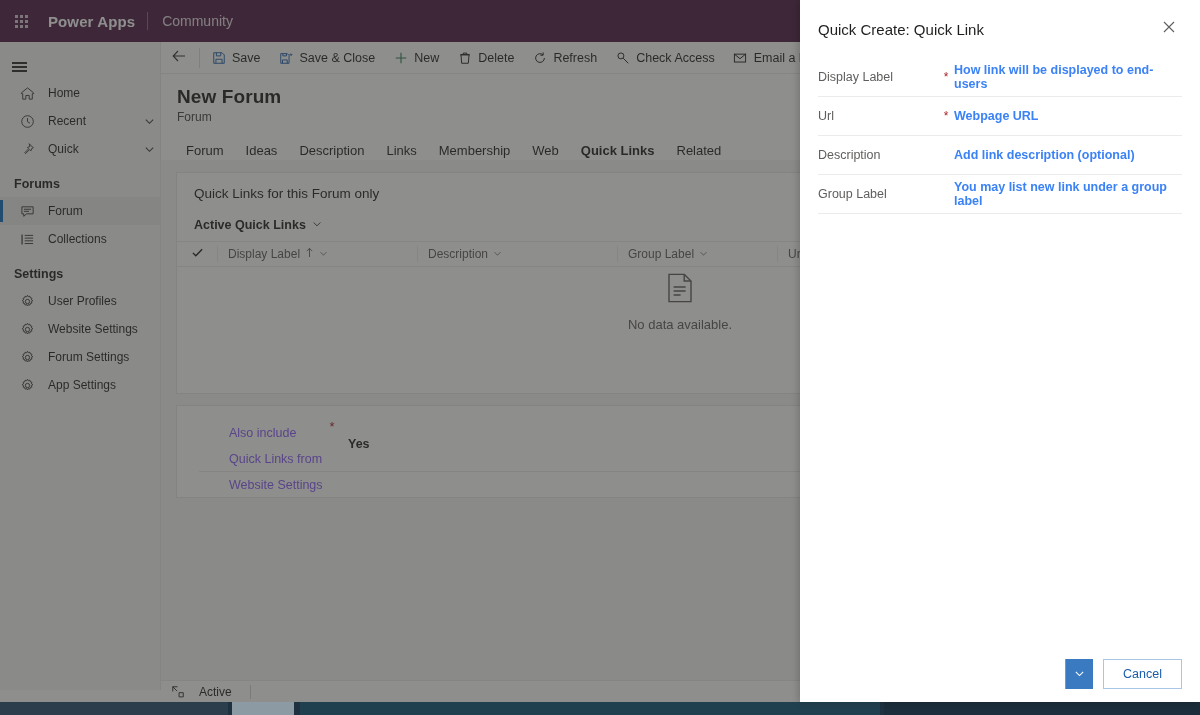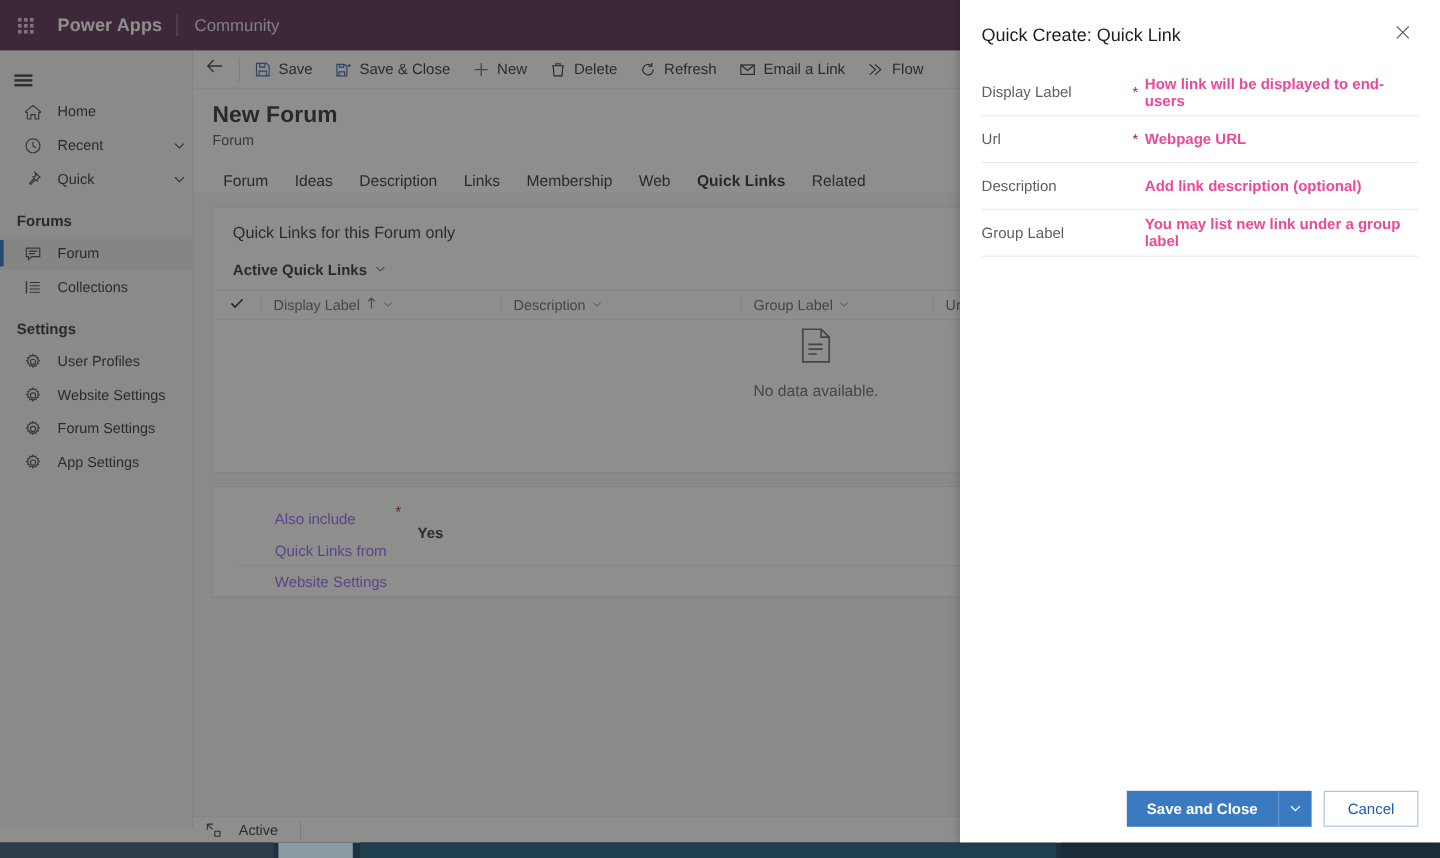--- a/index.html
+++ b/index.html
@@ -378,21 +378,21 @@
   .pf-star {
     width: 16px;
     color: #a4262c;
     font-size: 12px;
     text-align: center;
   }
   .pf-value {
     flex: 1;
     font-size: 12.5px;
     font-weight: bold;
-    color: #ec4899;
+    color: #3b82f6;
     cursor: text;
   }
   .panel-footer {
     position: absolute;
     bottom: 0; left: 0;
     width: 400px; height: 56px;
     display: flex;
     align-items: center;
     justify-content: flex-end;
     gap: 10px;
@@ -616,20 +616,29 @@
     <div class="cmd-btn">
       <span class="cmd-ico">
         <svg width="14" height="14" viewBox="0 0 16 16">
             <path d="M13 8a5 5 0 1 1-1.6-3.6" fill="none" stroke="currentColor" stroke-width="1.1"></path>
             <path d="M11.6 1.6v3.2H8.4" fill="none" stroke="currentColor" stroke-width="1.1"></path>
           </svg>
       </span>
       <span>Refresh</span>
     </div>
 
+    <div class="cmd-btn">
+      <span class="cmd-ico">
+        <svg width="14" height="14" viewBox="0 0 16 16">
+            <circle cx="5.6" cy="5.6" r="3.4" fill="none" stroke="currentColor" stroke-width="1.1"></circle>
+            <path d="M8.2 8.2L14 14" fill="none" stroke="currentColor" stroke-width="1.1"></path>
+          </svg>
+      </span>
+      <span>Check Access</span>
+    </div>
 
     <div class="cmd-btn">
       <span class="cmd-ico">
         <svg width="14" height="14" viewBox="0 0 16 16">
             <rect x="1.6" y="3.6" width="12.8" height="9" fill="none" stroke="currentColor" stroke-width="1.1"></rect>
             <path d="M1.6 3.6L8 8.8l6.4-5.2" fill="none" stroke="currentColor" stroke-width="1.1"></path>
           </svg>
       </span>
       <span>Email a Link</span>
     </div>
@@ -787,21 +796,20 @@
 
       <div class="pf-row">
         <div class="pf-label">Group Label</div>
         <div class="pf-star"></div>
         <div class="pf-value">You may list new link under a group label</div>
       </div>
     </div>
 
     <div class="panel-footer">
       <div class="split-btn">
-        <button class="btn-primary">Save and Close</button>
         <button class="btn-split-chev">
           <span>
             <svg width="11" height="11" viewBox="0 0 12 12">
                 <path d="M2 4.2l4 4 4-4" fill="none" stroke="currentColor" stroke-width="1.2"></path>
               </svg>
           </span>
         </button>
       </div>
       <button class="btn-secondary">Cancel</button>
     </div>

